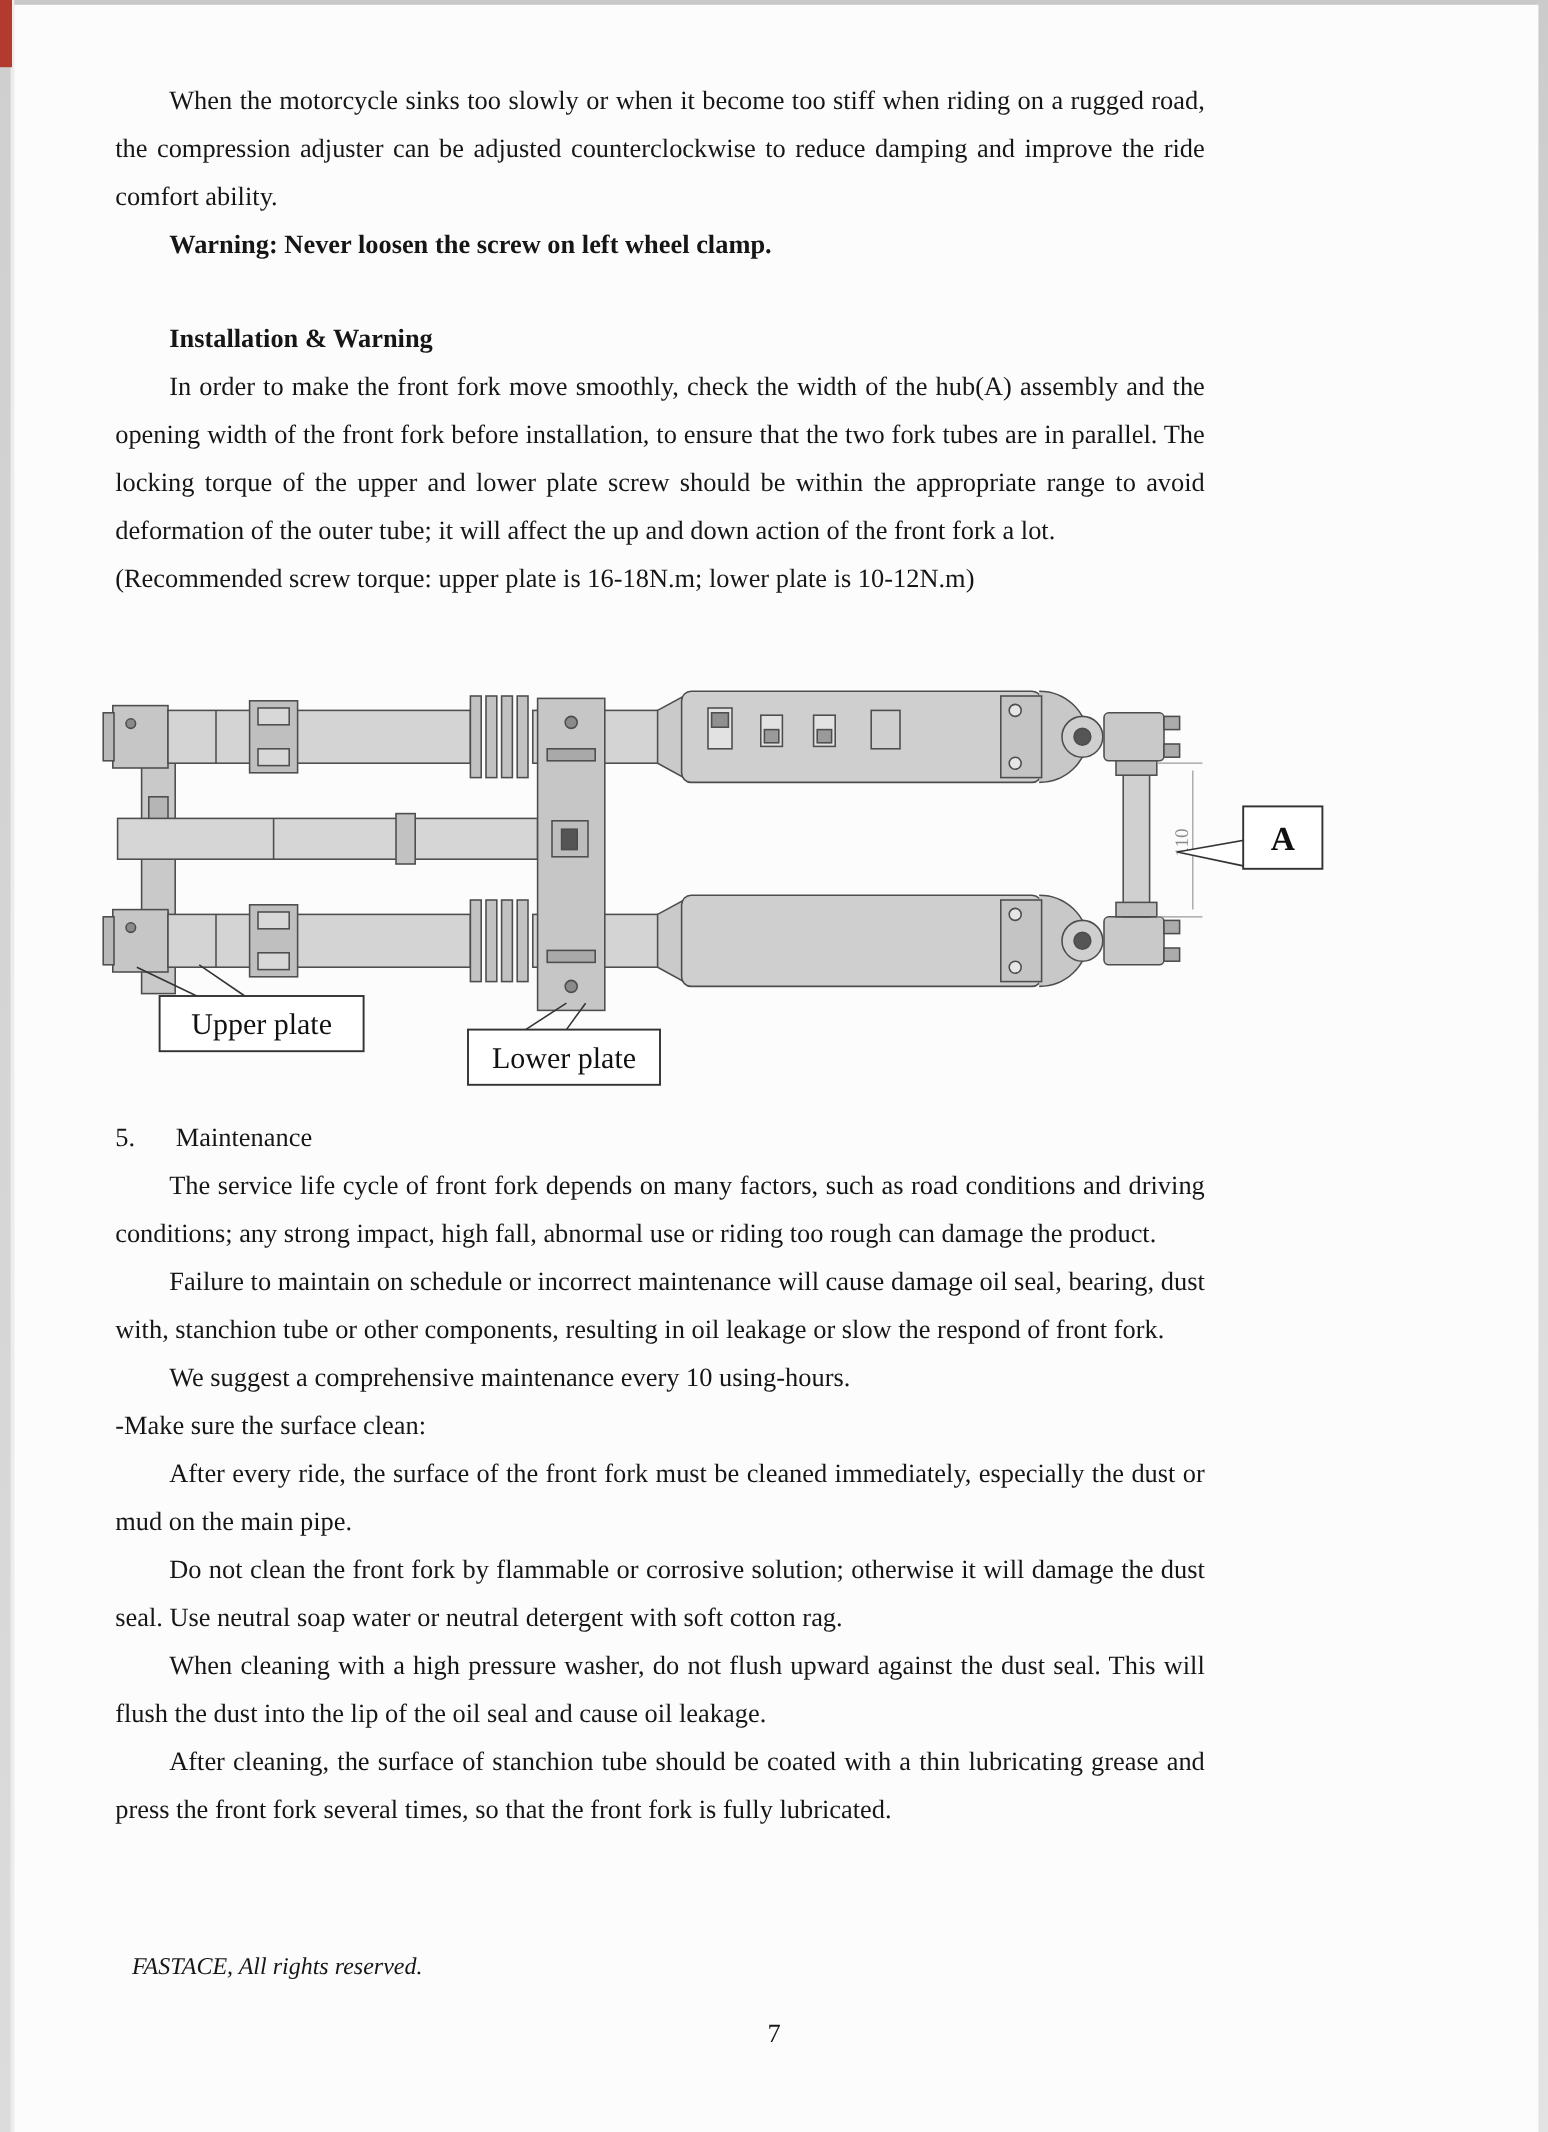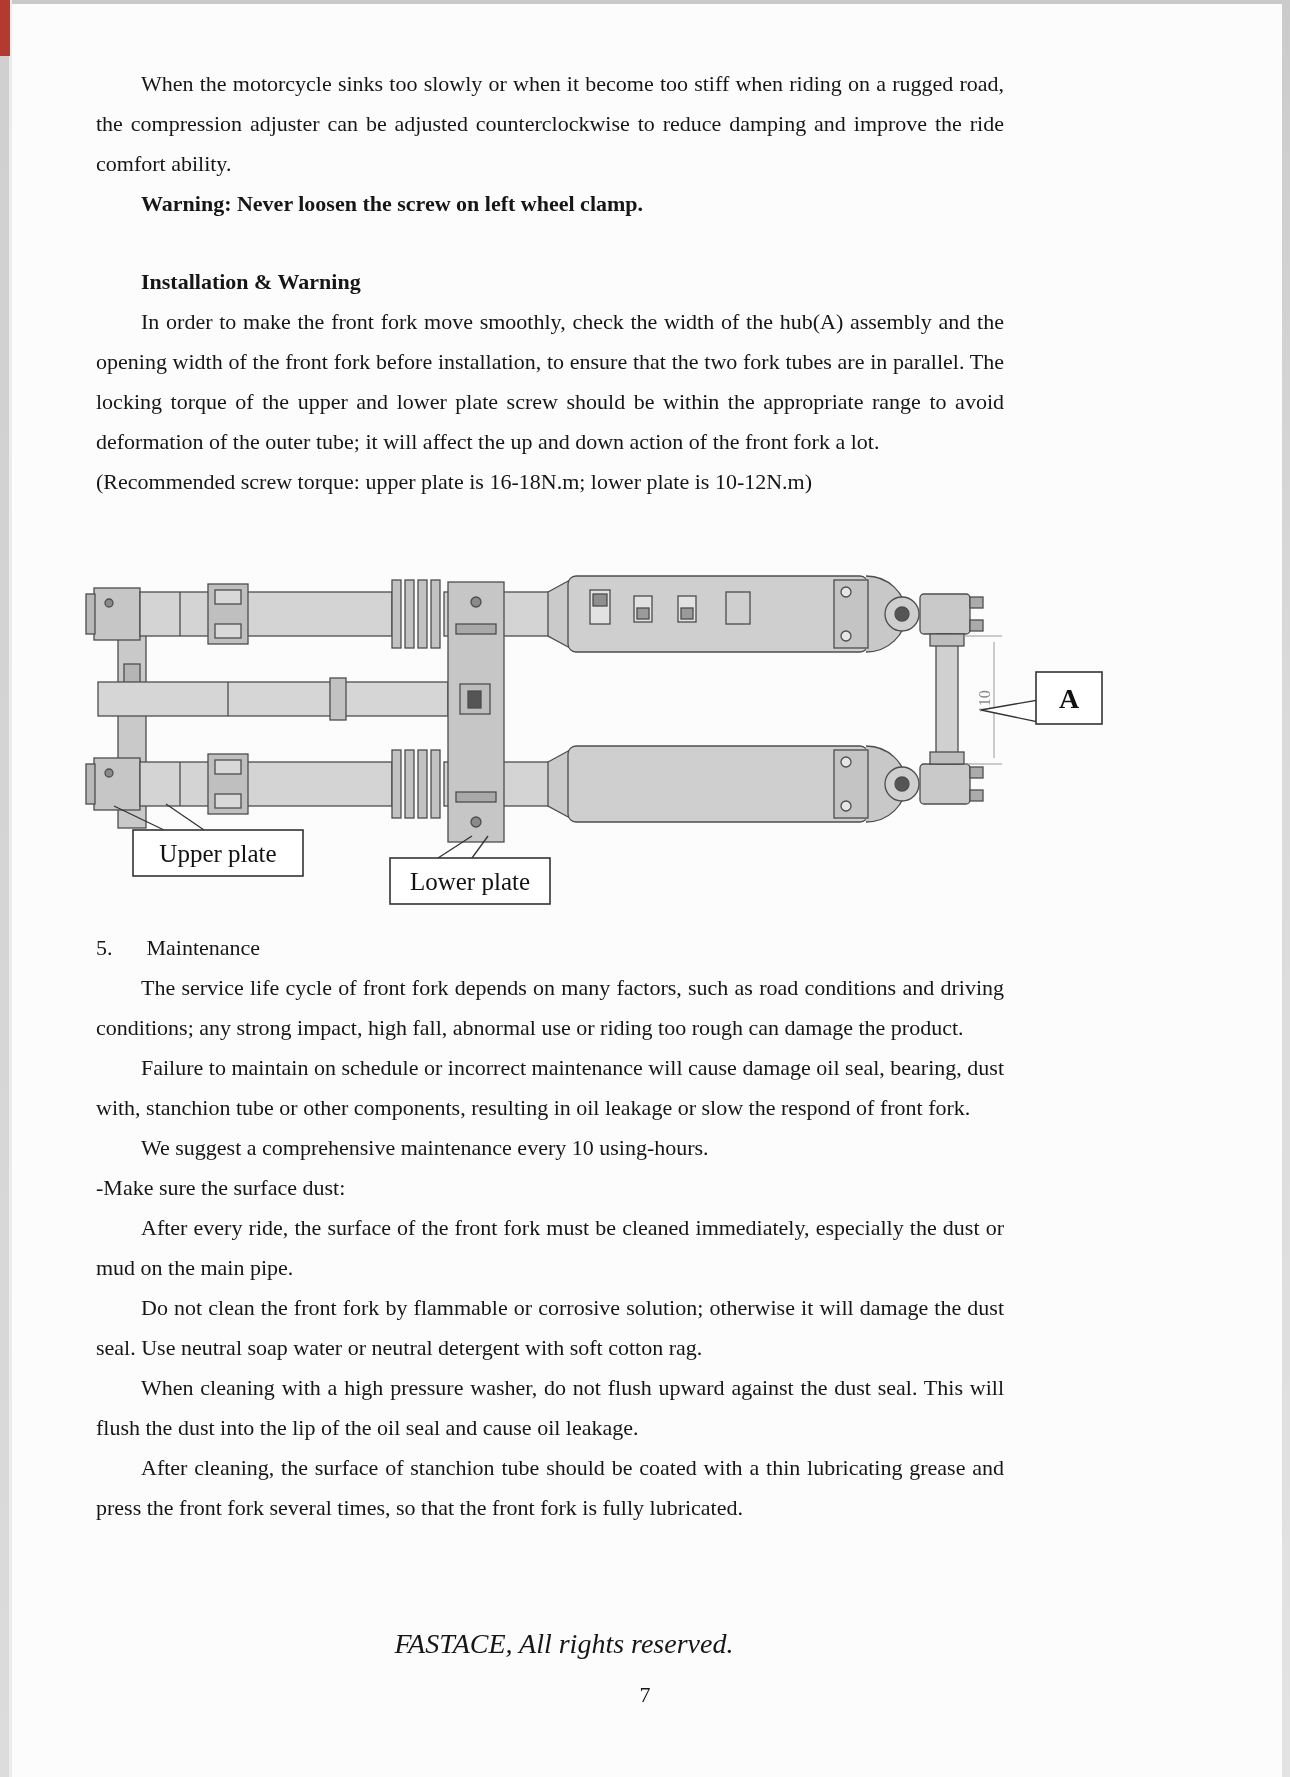--- a/index.html
+++ b/index.html
@@ -27,21 +27,21 @@
 
   .heading-row{font-weight:normal;}
   .sec-num{display:inline-block;min-width:45px;}
 
   .diagram-wrap{position:relative;margin:22px 0 14px -18px;width:1060px;height:390px;}
   .diagram-wrap svg{display:block;}
   svg text{font-family:"Liberation Serif","DejaVu Serif",serif;}
 
   .footer-note{
     position:absolute;left:110px;top:1628px;width:908px;
-    text-align:center;font-style:italic;font-size:28px;
+    text-align:left;font-style:italic;font-size:20px;
   }
   .page-num{
     position:absolute;left:0;top:1682px;width:1290px;
     text-align:center;font-size:22px;
   }
 </style>
 </head>
 <body>
 
 <div class="edge-top"></div>
@@ -167,21 +167,21 @@
   </div>
 
   <div class="heading-row">
     <span class="sec-num">5.</span>
     <span>Maintenance</span>
   </div>
 
   <div class="para indent">The service life cycle of front fork depends on many factors, such as road conditions and driving conditions; any strong impact, high fall, abnormal use or riding too rough can damage the product.</div>
   <div class="para indent">Failure to maintain on schedule or incorrect maintenance will cause damage oil seal, bearing, dust with, stanchion tube or other components, resulting in oil leakage or slow the respond of front fork.</div>
   <div class="para indent">We suggest a comprehensive maintenance every 10 using-hours.</div>
-  <div class="para">-Make sure the surface dust:</div>
+  <div class="para">-Make sure the surface clean:</div>
   <div class="para indent">After every ride, the surface of the front fork must be cleaned immediately, especially the dust or mud on the main pipe.</div>
   <div class="para indent">Do not clean the front fork by flammable or corrosive solution; otherwise it will damage the dust seal. Use neutral soap water or neutral detergent with soft cotton rag.</div>
   <div class="para indent">When cleaning with a high pressure washer, do not flush upward against the dust seal. This will flush the dust into the lip of the oil seal and cause oil leakage.</div>
   <div class="para indent">After cleaning, the surface of stanchion tube should be coated with a thin lubricating grease and press the front fork several times, so that the front fork is fully lubricated.</div>
 
 </div>
 
 <div class="footer-note">FASTACE, All rights reserved.</div>
 <div class="page-num">7</div>
 

